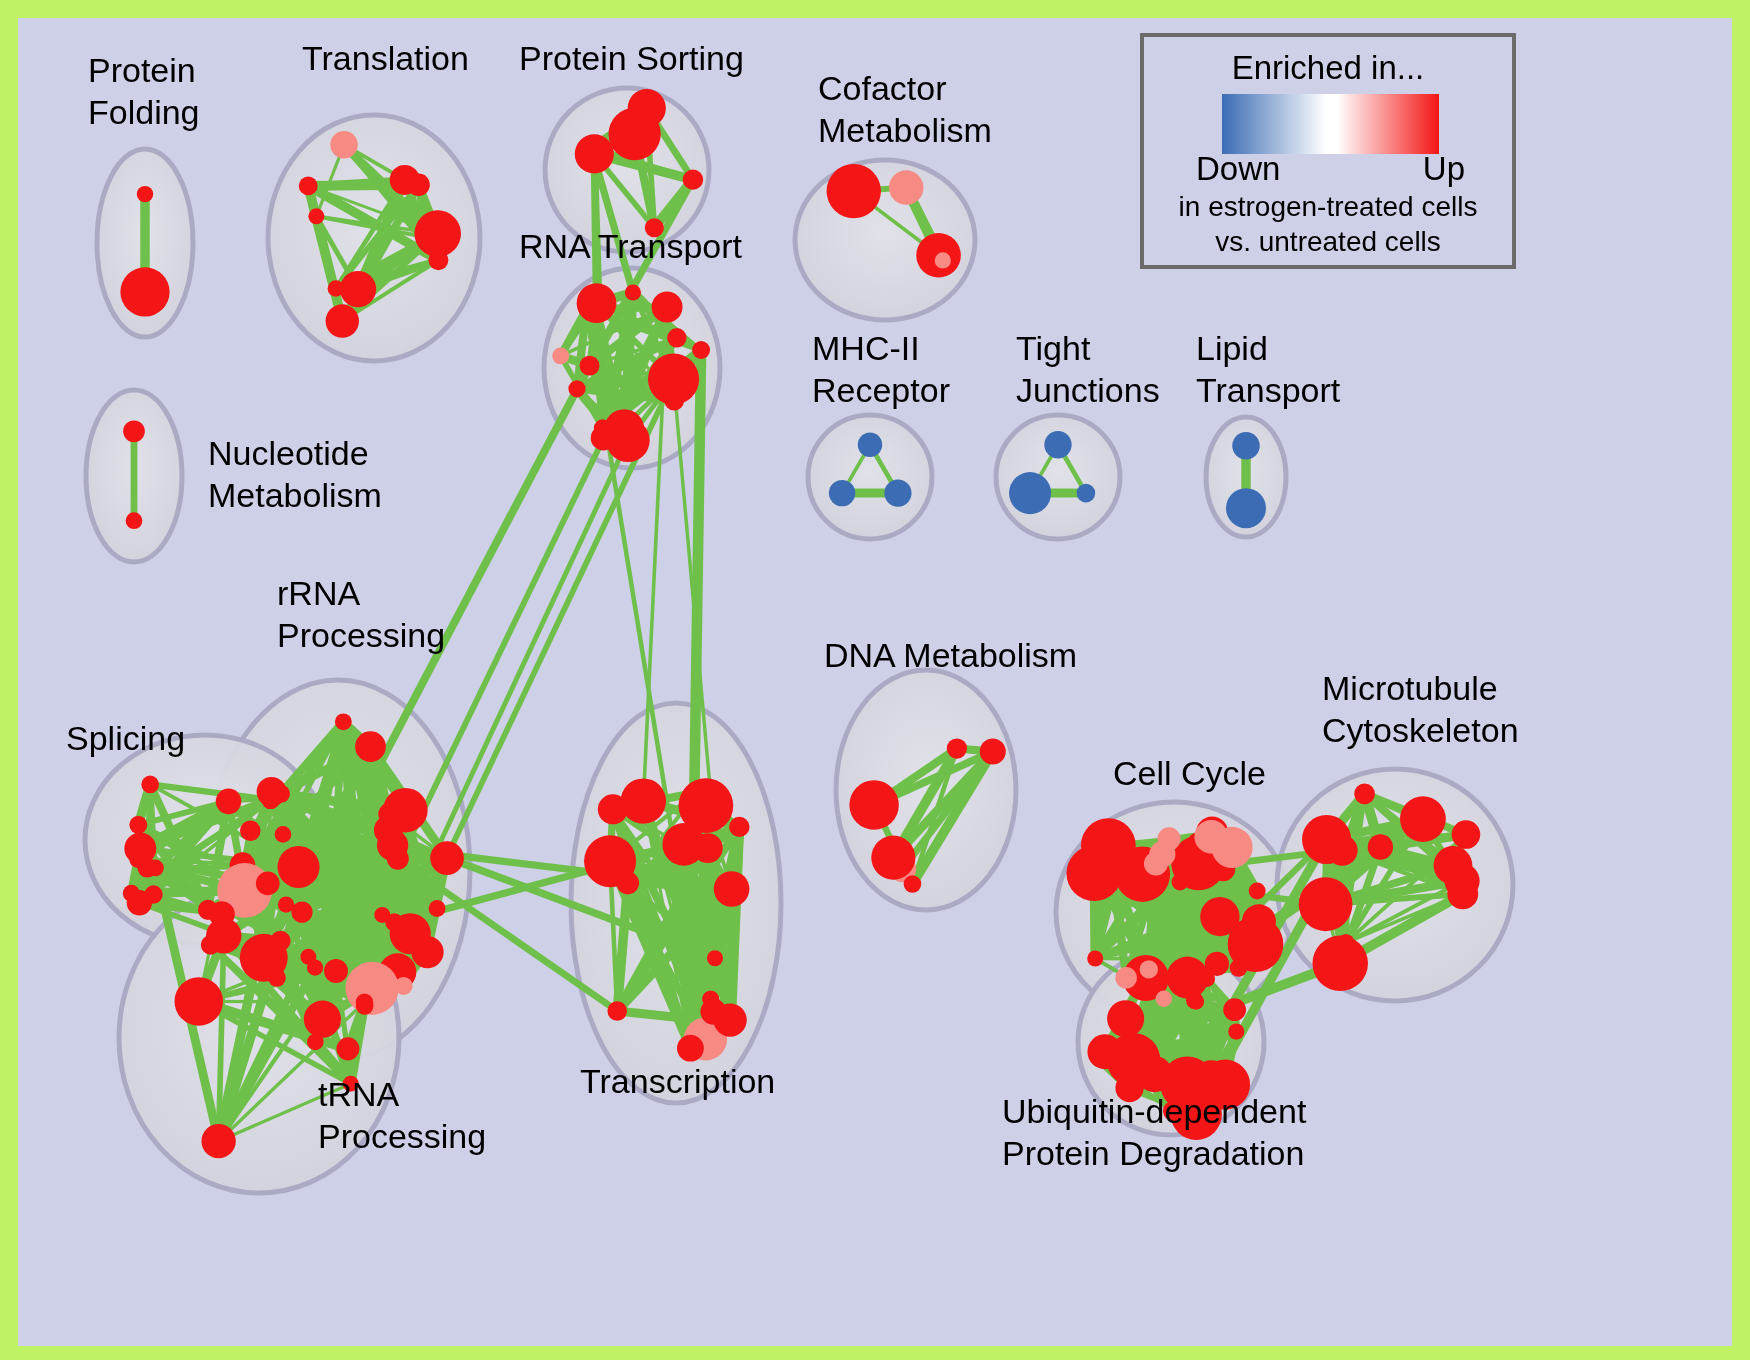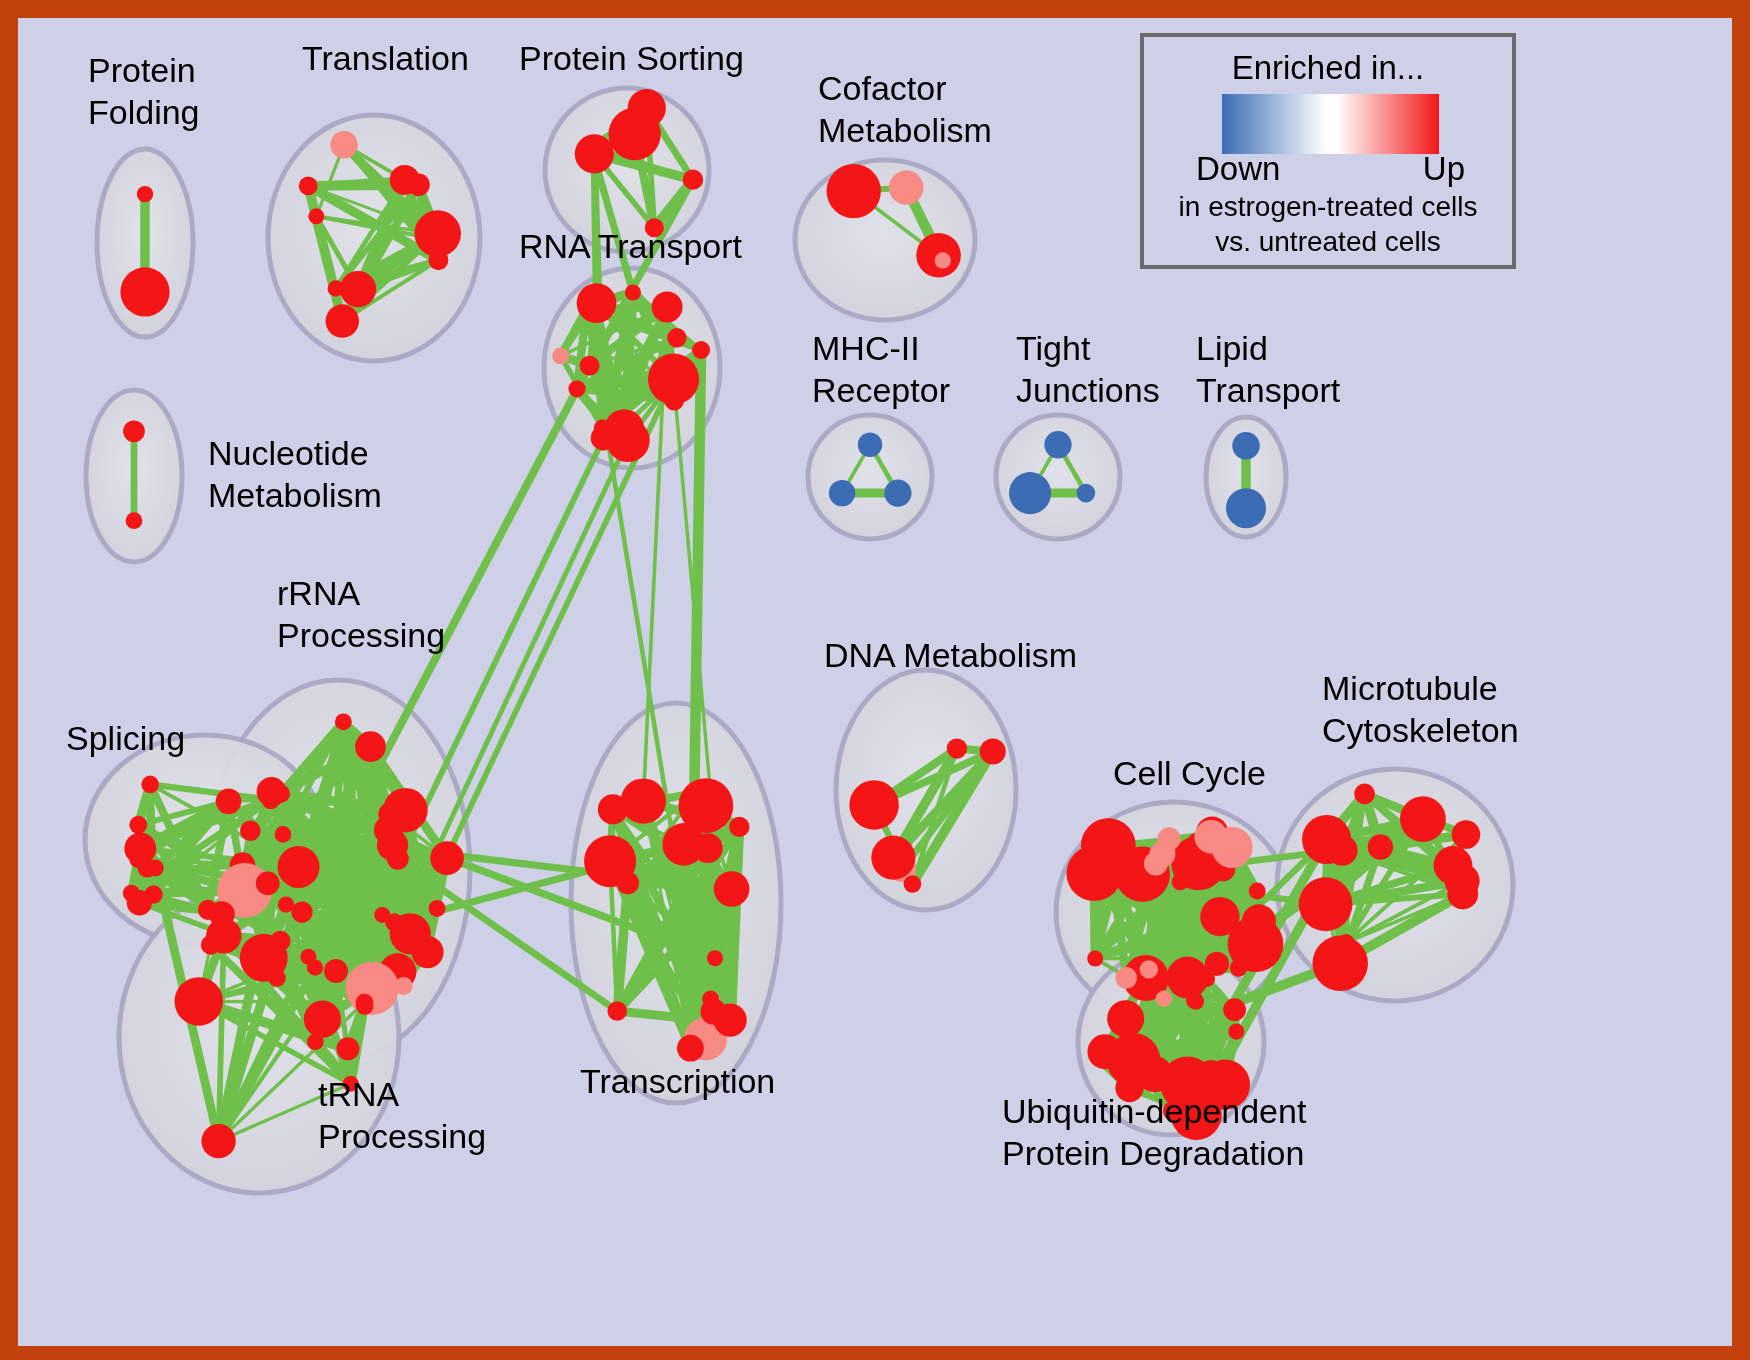--- a/index.html
+++ b/index.html
@@ -1,18 +1,18 @@
 <!DOCTYPE html>
 <html><head>
 <meta charset="utf-8">
 <style>
   html,body{margin:0;padding:0;background:#ffffff;}
   body{width:1750px;height:1360px;overflow:hidden;
        font-family:"Liberation Sans","DejaVu Sans",sans-serif;}
-  #figure{position:relative;width:1750px;height:1360px;background:#c2410c;}
+  #figure{position:relative;width:1750px;height:1360px;background:#bef264;}
   #canvas{position:absolute;left:0;top:0;}
   .clabel{fill:#000000;font-family:"Liberation Sans","DejaVu Sans",sans-serif;
           font-size:34px;font-weight:400;}
   .legend-title{fill:#000000;font-size:33px;}
   .legend-end{fill:#000000;font-size:33px;}
   .legend-sub{fill:#000000;font-size:28px;}
 </style>
 </head>
 <body>
 

